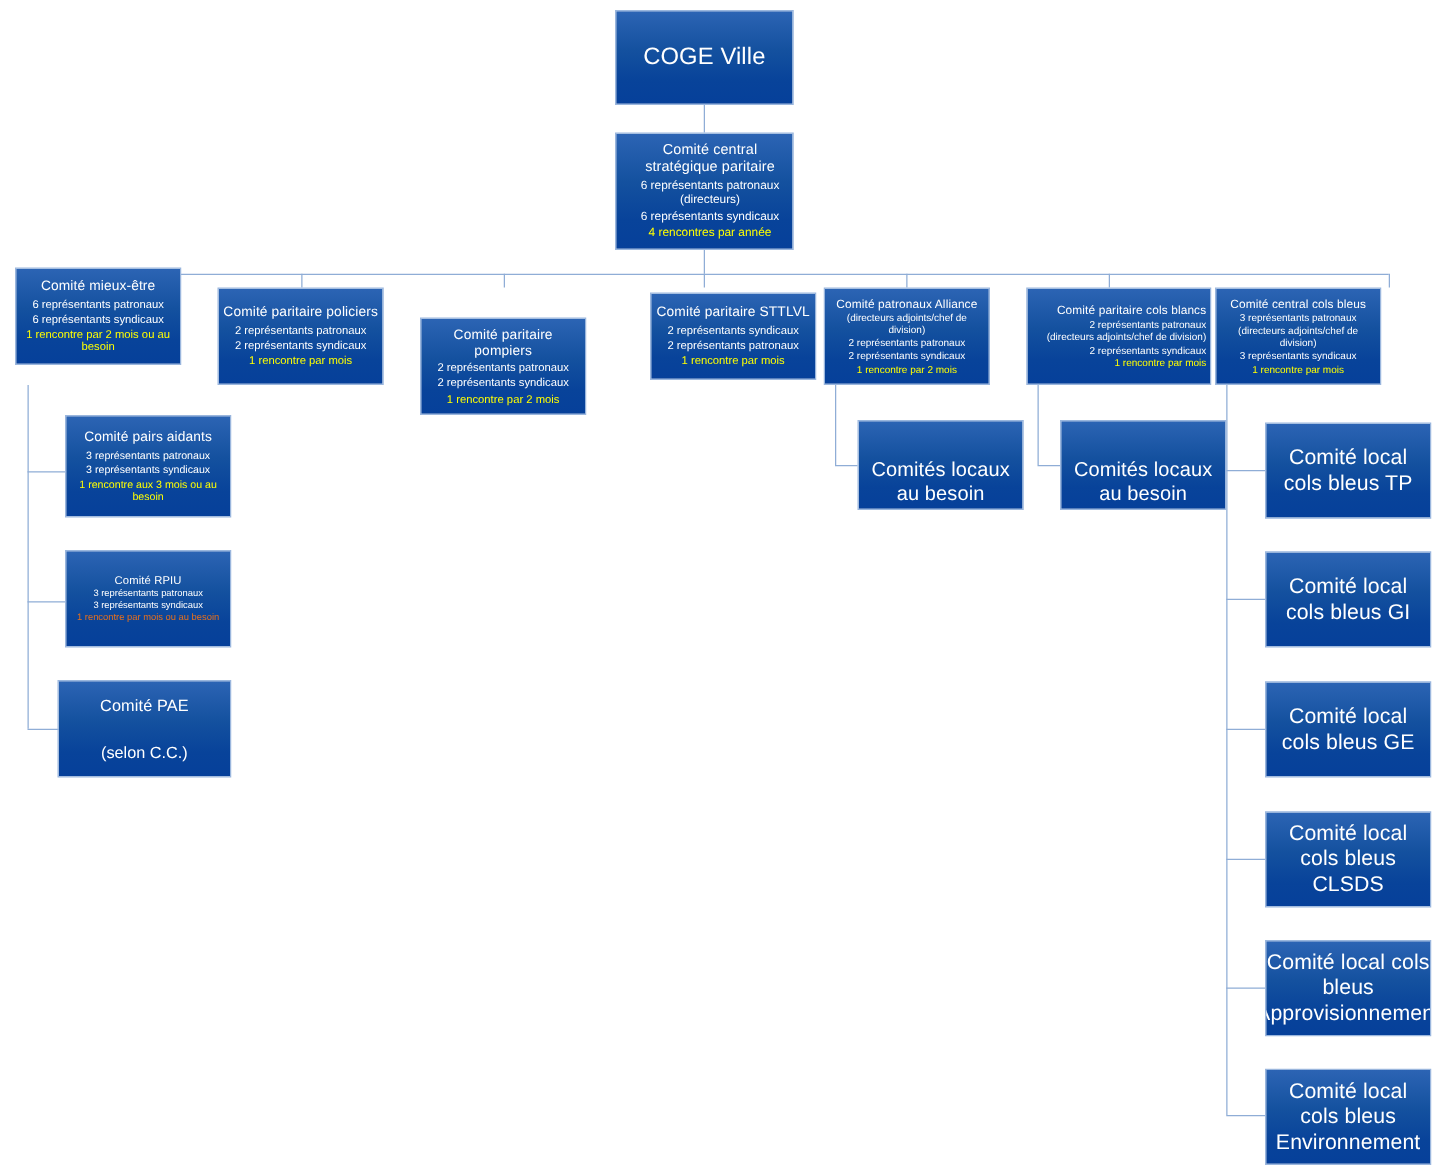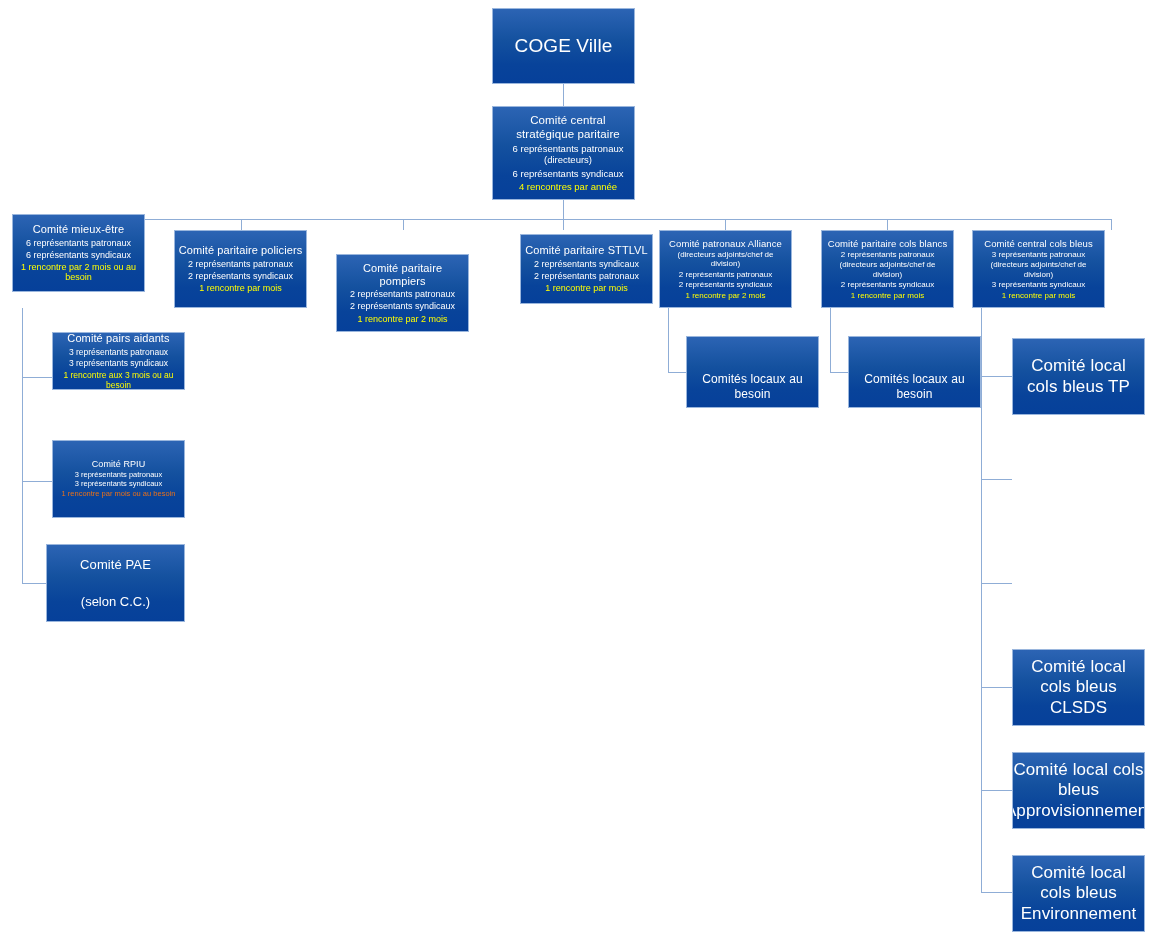--- a/index.html
+++ b/index.html
@@ -59,21 +59,21 @@
   .n-l1 .ln  { font-size: 9.5px; margin-top: 2px; }
   .n-l2 .ttl { font-size: 11px; }
   .n-l2 .ln  { font-size: 9px; margin-top: 1.5px; }
   .n-l2s .ttl { font-size: 9.5px; }
   .n-l2s .ln  { font-size: 8px; margin-top: 1px; }
   .n-l3 .ttl { font-size: 11px; }
   .n-l3 .ln  { font-size: 8.5px; margin-top: 1.5px; }
   .n-l3s .ttl { font-size: 9px; }
   .n-l3s .ln  { font-size: 7.5px; margin-top: 1px; }
   .n-leaf .ttl { font-size: 17px; }
-  .n-plain .ttl { font-size: 12px; margin-top: 29px; }
+  .n-plain .ttl { font-size: 16px; margin-top: 29px; }
   .n-pae .ttl { font-size: 13px; }
   .n-pae .ln  { font-size: 13px; margin-top: 22px; }
 </style>
 </head>
 <body>
 
 <div id="chart-canvas">
 
   <div class="conn v" style="left:563px; top:84px; height:22px;"></div>
 
@@ -148,37 +148,37 @@
   </div>
 
   <div class="node n-l2s" style="left:659px; top:230px; width:133px; height:78px;">
     <div class="ttl">Comité patronaux Alliance</div>
     <div class="ln hl-white">(directeurs adjoints/chef de division)</div>
     <div class="ln hl-white">2 représentants patronaux</div>
     <div class="ln hl-white">2 représentants syndicaux</div>
     <div class="ln hl-yellow">1 rencontre par 2 mois</div>
   </div>
 
-  <div class="node n-l2s" style="left:821px; top:230px; width:133px; height:78px;">
+  <div class="node n-l2s" style="left:821px; top:230px; width:148px; height:78px;align-items:flex-end;">
     <div class="ttl">Comité paritaire cols blancs</div>
     <div class="ln hl-white">2 représentants  patronaux</div>
     <div class="ln hl-white">(directeurs adjoints/chef de division)</div>
     <div class="ln hl-white">2 représentants  syndicaux</div>
     <div class="ln hl-yellow">1 rencontre par mois</div>
   </div>
 
   <div class="node n-l2s" style="left:972px; top:230px; width:133px; height:78px;">
     <div class="ttl">Comité central cols bleus</div>
     <div class="ln hl-white">3 représentants  patronaux</div>
     <div class="ln hl-white">(directeurs adjoints/chef de division)</div>
     <div class="ln hl-white">3 représentants  syndicaux</div>
     <div class="ln hl-yellow">1 rencontre par mois</div>
   </div>
 
-  <div class="node n-l3" style="left:52px; top:332px; width:133px; height:58px;">
+  <div class="node n-l3" style="left:52px; top:332px; width:133px; height:82px;">
     <div class="ttl">Comité pairs aidants</div>
     <div class="ln hl-white">3 représentants patronaux</div>
     <div class="ln hl-white">3 représentants syndicaux</div>
     <div class="ln hl-yellow">1 rencontre aux 3 mois ou au besoin</div>
   </div>
 
   <div class="node n-l3s" style="left:52px; top:440px; width:133px; height:78px;">
     <div class="ttl">Comité RPIU</div>
     <div class="ln hl-white">3 représentants  patronaux</div>
     <div class="ln hl-white">3 représentants  syndicaux</div>
@@ -195,21 +195,27 @@
   </div>
 
   <div class="node n-plain" style="left:848px; top:336px; width:133px; height:72px;">
     <div class="ttl">Comités locaux au besoin</div>
   </div>
 
   <div class="node n-leaf" style="left:1012px; top:338px; width:133px; height:77px;">
     <div class="ttl">Comité local cols bleus TP</div>
   </div>
 
-
+  <div class="node n-leaf" style="left:1012px; top:441px; width:133px; height:77px;">
+    <div class="ttl">Comité local cols bleus GI</div>
+  </div>
+
+  <div class="node n-leaf" style="left:1012px; top:545px; width:133px; height:77px;">
+    <div class="ttl">Comité local cols bleus GE</div>
+  </div>
 
   <div class="node n-leaf" style="left:1012px; top:649px; width:133px; height:77px;">
     <div class="ttl">Comité local cols bleus CLSDS</div>
   </div>
 
   <div class="node n-leaf" style="left:1012px; top:752px; width:133px; height:77px;">
     <div class="ttl">Comité local cols bleus Approvisionnement</div>
   </div>
 
   <div class="node n-leaf" style="left:1012px; top:855px; width:133px; height:77px;">

